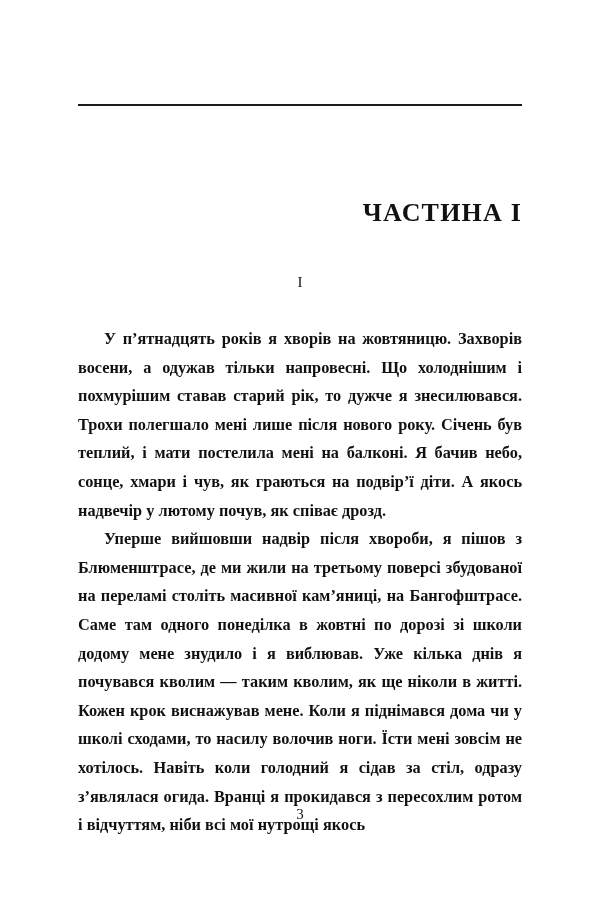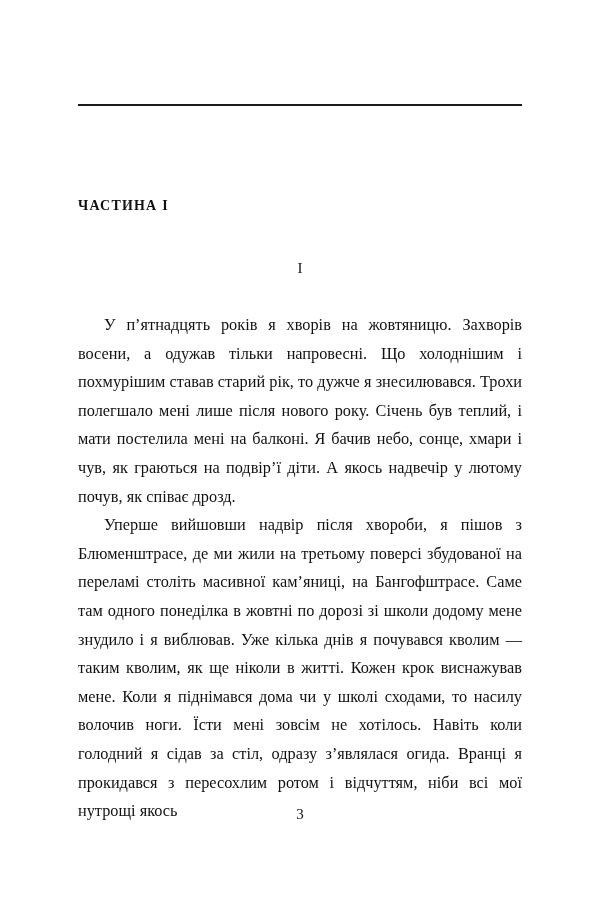--- a/index.html
+++ b/index.html
@@ -29,41 +29,42 @@
     top: 104px;
     width: 444px;
   }
   .top-rule {
     width: 444px;
     height: 2px;
     background: #1a1a1a;
     margin: 0 0 0 0;
   }
   .part-title {
-    text-align: left;
-    font-size: 14px;
+    text-align: right;
+    font-size: 26px;
     font-weight: bold;
     letter-spacing: 1.2px;
     margin-top: 92px;
   }
   .chapter-number {
     text-align: center;
     font-size: 15px;
     font-weight: normal;
     margin-top: 46px;
   }
   .body-text {
     margin-top: 34px;
     font-size: 16.3px;
     line-height: 28.6px;
     text-align: justify;
     text-justify: inter-word;
     -webkit-hyphens: none;
     hyphens: none;
     word-spacing: 0.1px;
+    font-weight: bold;
   }
   .body-text p {
     margin: 0;
     text-indent: 26px;
   }
   .page-number {
     position: absolute;
     left: 0;
     top: 806px;
     width: 600px;

